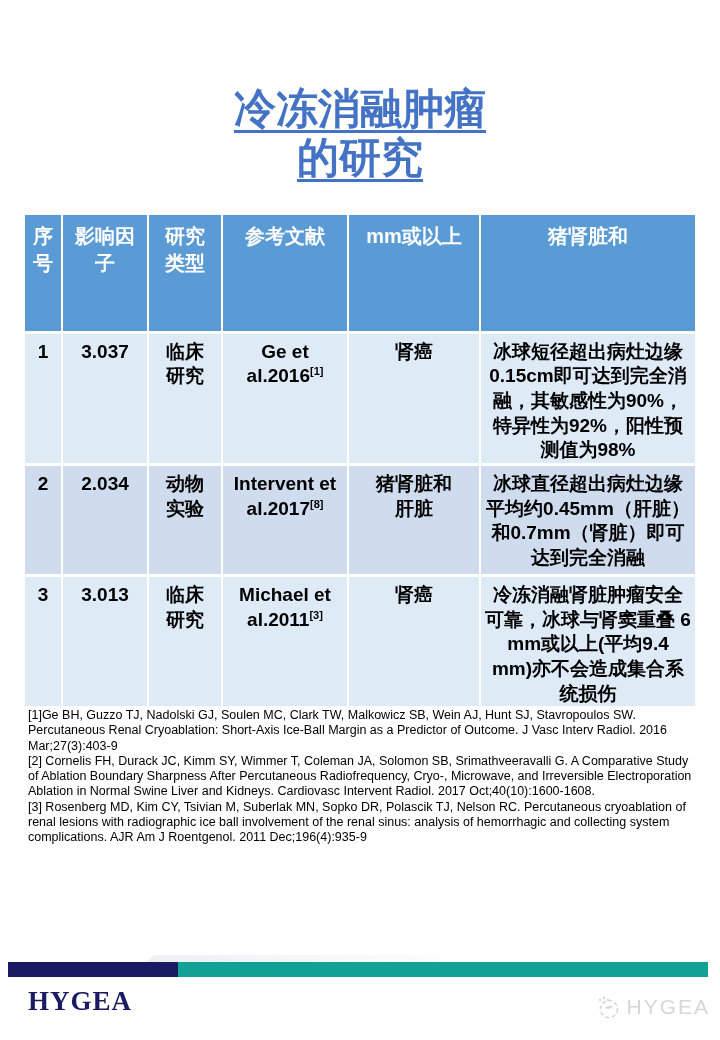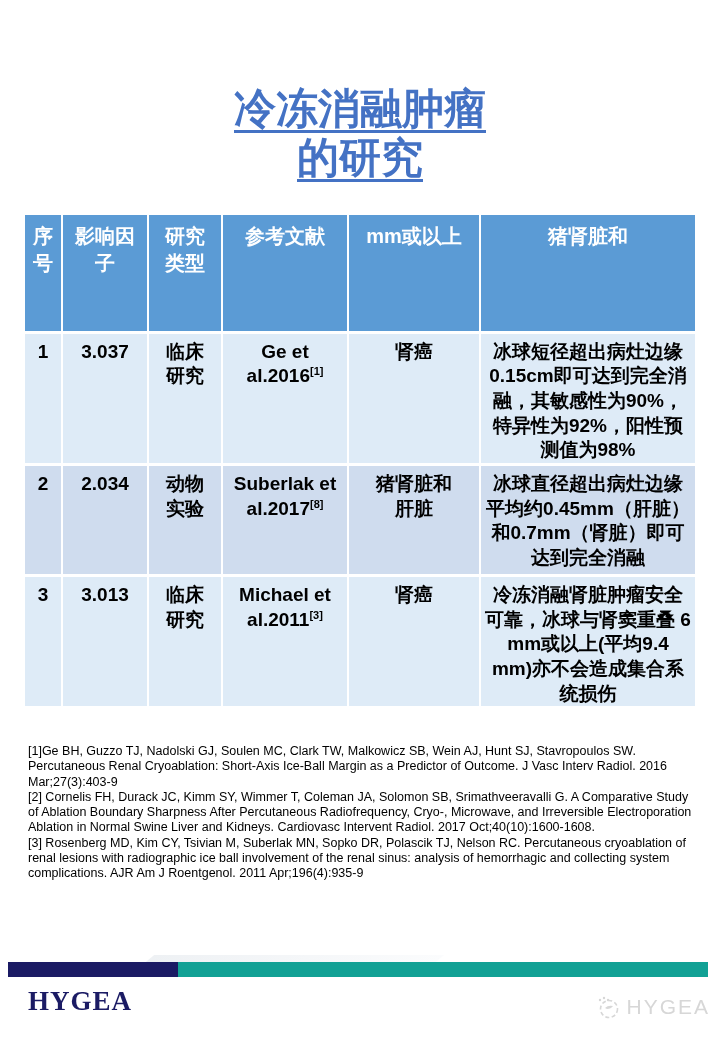--- a/index.html
+++ b/index.html
@@ -39,21 +39,21 @@
   .study-table td:last-child{border-right:none;}
   .study-table tr.row-light td{background:var(--row-light);}
   .study-table tr.row-dark td{background:var(--row-dark);}
   .study-table tr.r1{height:121px;}
   .study-table tr.r2{height:111px;}
   .study-table tr.r3{height:128px;}
   .cell-text{white-space:pre-line;}
   .study-table sup{font-size:0.58em;}
   .result-cell{line-height:1.28;}
   .footnotes{
-    position:absolute;left:28px;top:744px;width:666px;
+    position:absolute;left:28px;top:708px;width:666px;
     font-size:12.5px;line-height:1.22;color:#000;text-align:left;
   }
   .bar-sheen{
     position:absolute;left:150px;top:955px;width:290px;height:7px;
     background:linear-gradient(90deg,#eef1f4,#fbfcfd);transform:skewX(-50deg);
   }
   .bar-navy{position:absolute;left:8px;top:962px;width:170px;height:15px;background:var(--navy);}
   .bar-teal{position:absolute;left:178px;top:962px;width:530px;height:15px;background:var(--teal);}
   .brand{
     position:absolute;left:28px;top:986px;
@@ -105,21 +105,21 @@
         <td><span class="cell-text">Ge et
 al.2016</span><sup>[1]</sup></td>
         <td><span class="cell-text">肾癌</span></td>
         <td class="result-cell"><span>冰球短径超出病灶边缘0.15cm即可达到完全消融，其敏感性为90%，特异性为92%，阳性预测值为98%</span></td>
       </tr>
       <tr class="row-dark r2">
         <td><span class="cell-text">2</span></td>
         <td><span class="cell-text">2.034</span></td>
         <td><span class="cell-text">动物
 实验</span></td>
-        <td><span class="cell-text">Suberlak et
+        <td><span class="cell-text">Intervent et
 al.2017</span><sup>[8]</sup></td>
         <td><span class="cell-text">猪肾脏和
 肝脏</span></td>
         <td class="result-cell"><span>冰球直径超出病灶边缘平均约0.45mm（肝脏）和0.7mm（肾脏）即可达到完全消融</span></td>
       </tr>
       <tr class="row-light r3">
         <td><span class="cell-text">3</span></td>
         <td><span class="cell-text">3.013</span></td>
         <td><span class="cell-text">临床
 研究</span></td>
@@ -127,21 +127,21 @@
 al.2011</span><sup>[3]</sup></td>
         <td><span class="cell-text">肾癌</span></td>
         <td class="result-cell"><span>冷冻消融肾脏肿瘤安全可靠，冰球与肾窦重叠 6 mm或以上(平均9.4 mm)亦不会造成集合系统损伤</span></td>
       </tr>
     </tbody>
   </table>
 
   <div class="footnotes">
     <div>[1]Ge BH, Guzzo TJ, Nadolski GJ, Soulen MC, Clark TW, Malkowicz SB, Wein AJ, Hunt SJ, Stavropoulos SW. Percutaneous Renal Cryoablation: Short-Axis Ice-Ball Margin as a Predictor of Outcome. J Vasc Interv Radiol. 2016 Mar;27(3):403-9</div>
     <div>[2] Cornelis FH, Durack JC, Kimm SY, Wimmer T, Coleman JA, Solomon SB, Srimathveeravalli G. A Comparative Study of Ablation Boundary Sharpness After Percutaneous Radiofrequency, Cryo-, Microwave, and Irreversible Electroporation Ablation in Normal Swine Liver and Kidneys. Cardiovasc Intervent Radiol. 2017 Oct;40(10):1600-1608.</div>
-    <div>[3] Rosenberg MD, Kim CY, Tsivian M, Suberlak MN, Sopko DR, Polascik TJ, Nelson RC. Percutaneous cryoablation of renal lesions with radiographic ice ball involvement of the renal sinus: analysis of hemorrhagic and collecting system complications. AJR Am J Roentgenol. 2011 Apr;196(4):935-9</div>
+    <div>[3] Rosenberg MD, Kim CY, Tsivian M, Suberlak MN, Sopko DR, Polascik TJ, Nelson RC. Percutaneous cryoablation of renal lesions with radiographic ice ball involvement of the renal sinus: analysis of hemorrhagic and collecting system complications. AJR Am J Roentgenol. 2011 Dec;196(4):935-9</div>
   </div>
 
   <div class="bar-sheen"></div>
   <div class="bar-navy"></div>
   <div class="bar-teal"></div>
 
   <div class="brand">HYGEA</div>
 
   <div class="watermark">
     <svg width="26" height="26" viewBox="0 0 26 26">

